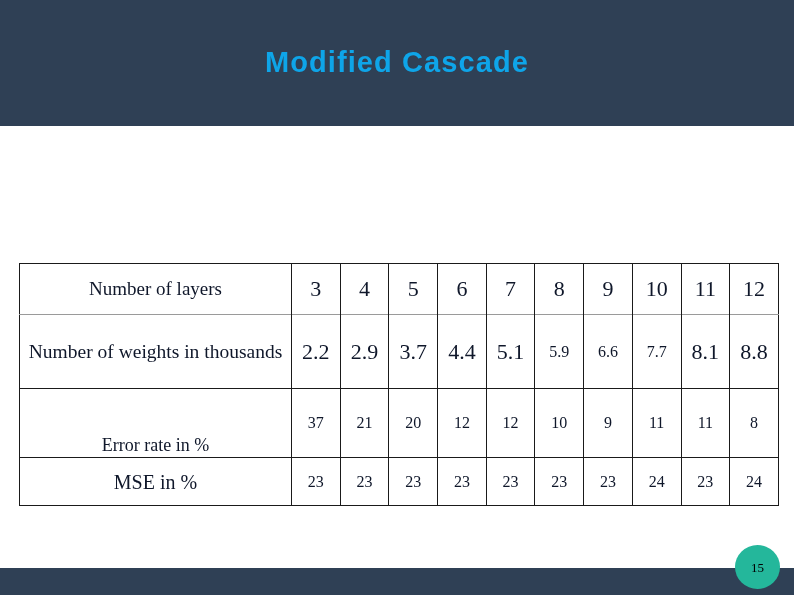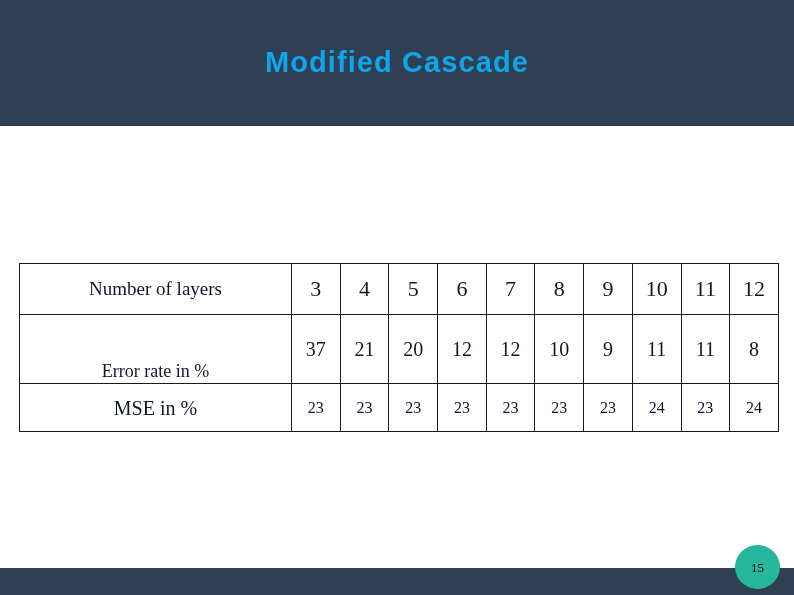--- a/index.html
+++ b/index.html
@@ -132,21 +132,21 @@
   }
   tr.row-weights .label-text { font-size: 19.5px; }
   tr.row-error   .label-text { font-size: 18px; margin-top: 44px; }
   tr.row-mse     .label-text { font-size: 20px; }
   tr.row-time    .label-text { font-size: 18px; }
 
   
   tr.row-layers  .cell { font-size: 22px; }
   tr.row-weights .cell { font-size: 22px; }
   tr.row-weights .cell.small { font-size: 16px; }
-  tr.row-error   .cell { font-size: 20px; }
+  tr.row-error   .cell { font-size: 16px; }
   tr.row-mse     .cell { font-size: 16px; }
   tr.row-time    .cell { font-size: 17px; }
 </style>
 </head>
 <body>
 
 <div id="slide">
 
   <div id="header-banner">
     <div id="slide-title">Modified Cascade</div>
@@ -175,20 +175,35 @@
           <td class="cell">4</td>
           <td class="cell">5</td>
           <td class="cell">6</td>
           <td class="cell">7</td>
           <td class="cell">8</td>
           <td class="cell">9</td>
           <td class="cell">10</td>
           <td class="cell">11</td>
           <td class="cell">12</td>
         </tr>
+        <tr class="row-weights">
+          <td class="label">
+            <span class="label-text">Number of weights in thousands</span>
+          </td>
+          <td class="cell">2.2</td>
+          <td class="cell">2.9</td>
+          <td class="cell">3.7</td>
+          <td class="cell">4.4</td>
+          <td class="cell">5.1</td>
+          <td class="cell small">5.9</td>
+          <td class="cell small">6.6</td>
+          <td class="cell small">7.7</td>
+          <td class="cell">8.1</td>
+          <td class="cell">8.8</td>
+        </tr>
         <tr class="row-error">
           <td class="label">
             <span class="label-text">Error rate in %</span>
           </td>
           <td class="cell">37</td>
           <td class="cell">21</td>
           <td class="cell">20</td>
           <td class="cell">12</td>
           <td class="cell">12</td>
           <td class="cell">10</td>

